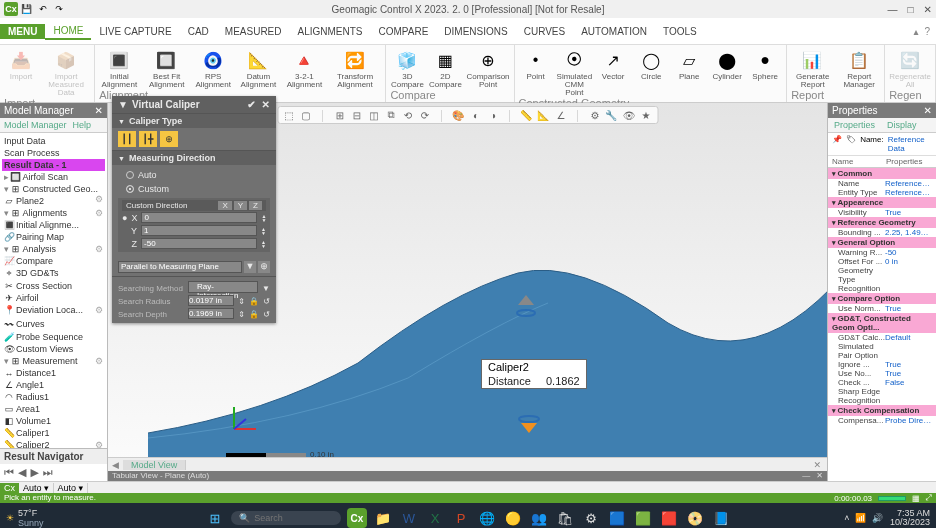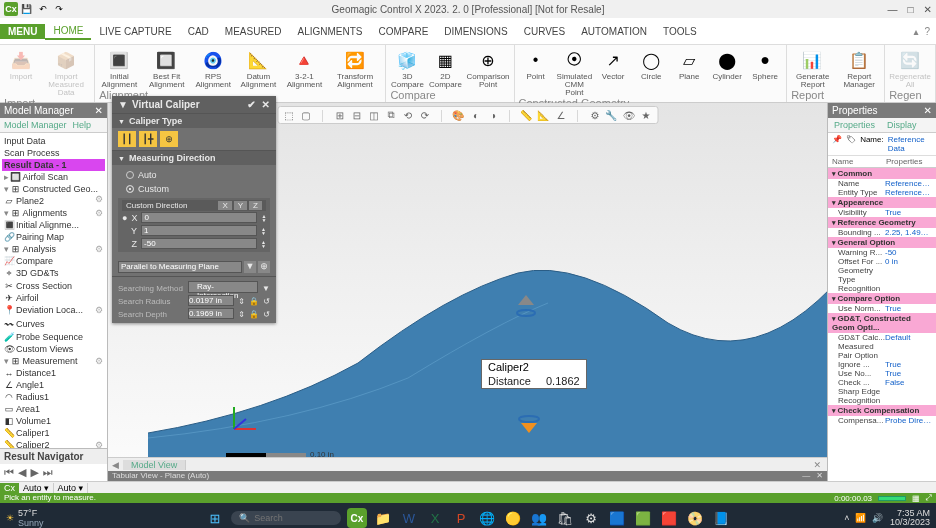--- a/index.html
+++ b/index.html
@@ -457,21 +457,21 @@
         <div class="prow">
           <span class="k">Use Norm...</span>
           <span class="v">True</span>
         </div>
         <div class="pgrp">GD&amp;T, Constructed Geom Opti...</div>
         <div class="prow">
           <span class="k">GD&amp;T Calc...</span>
           <span class="v">Default</span>
         </div>
         <div class="prow">
-          <span class="k">Measured Pair Option</span>
+          <span class="k">Simulated Pair Option</span>
           <span class="v"></span>
         </div>
         <div class="prow">
           <span class="k">Ignore ...</span>
           <span class="v">True</span>
         </div>
         <div class="prow">
           <span class="k">Use No...</span>
           <span class="v">True</span>
         </div>

